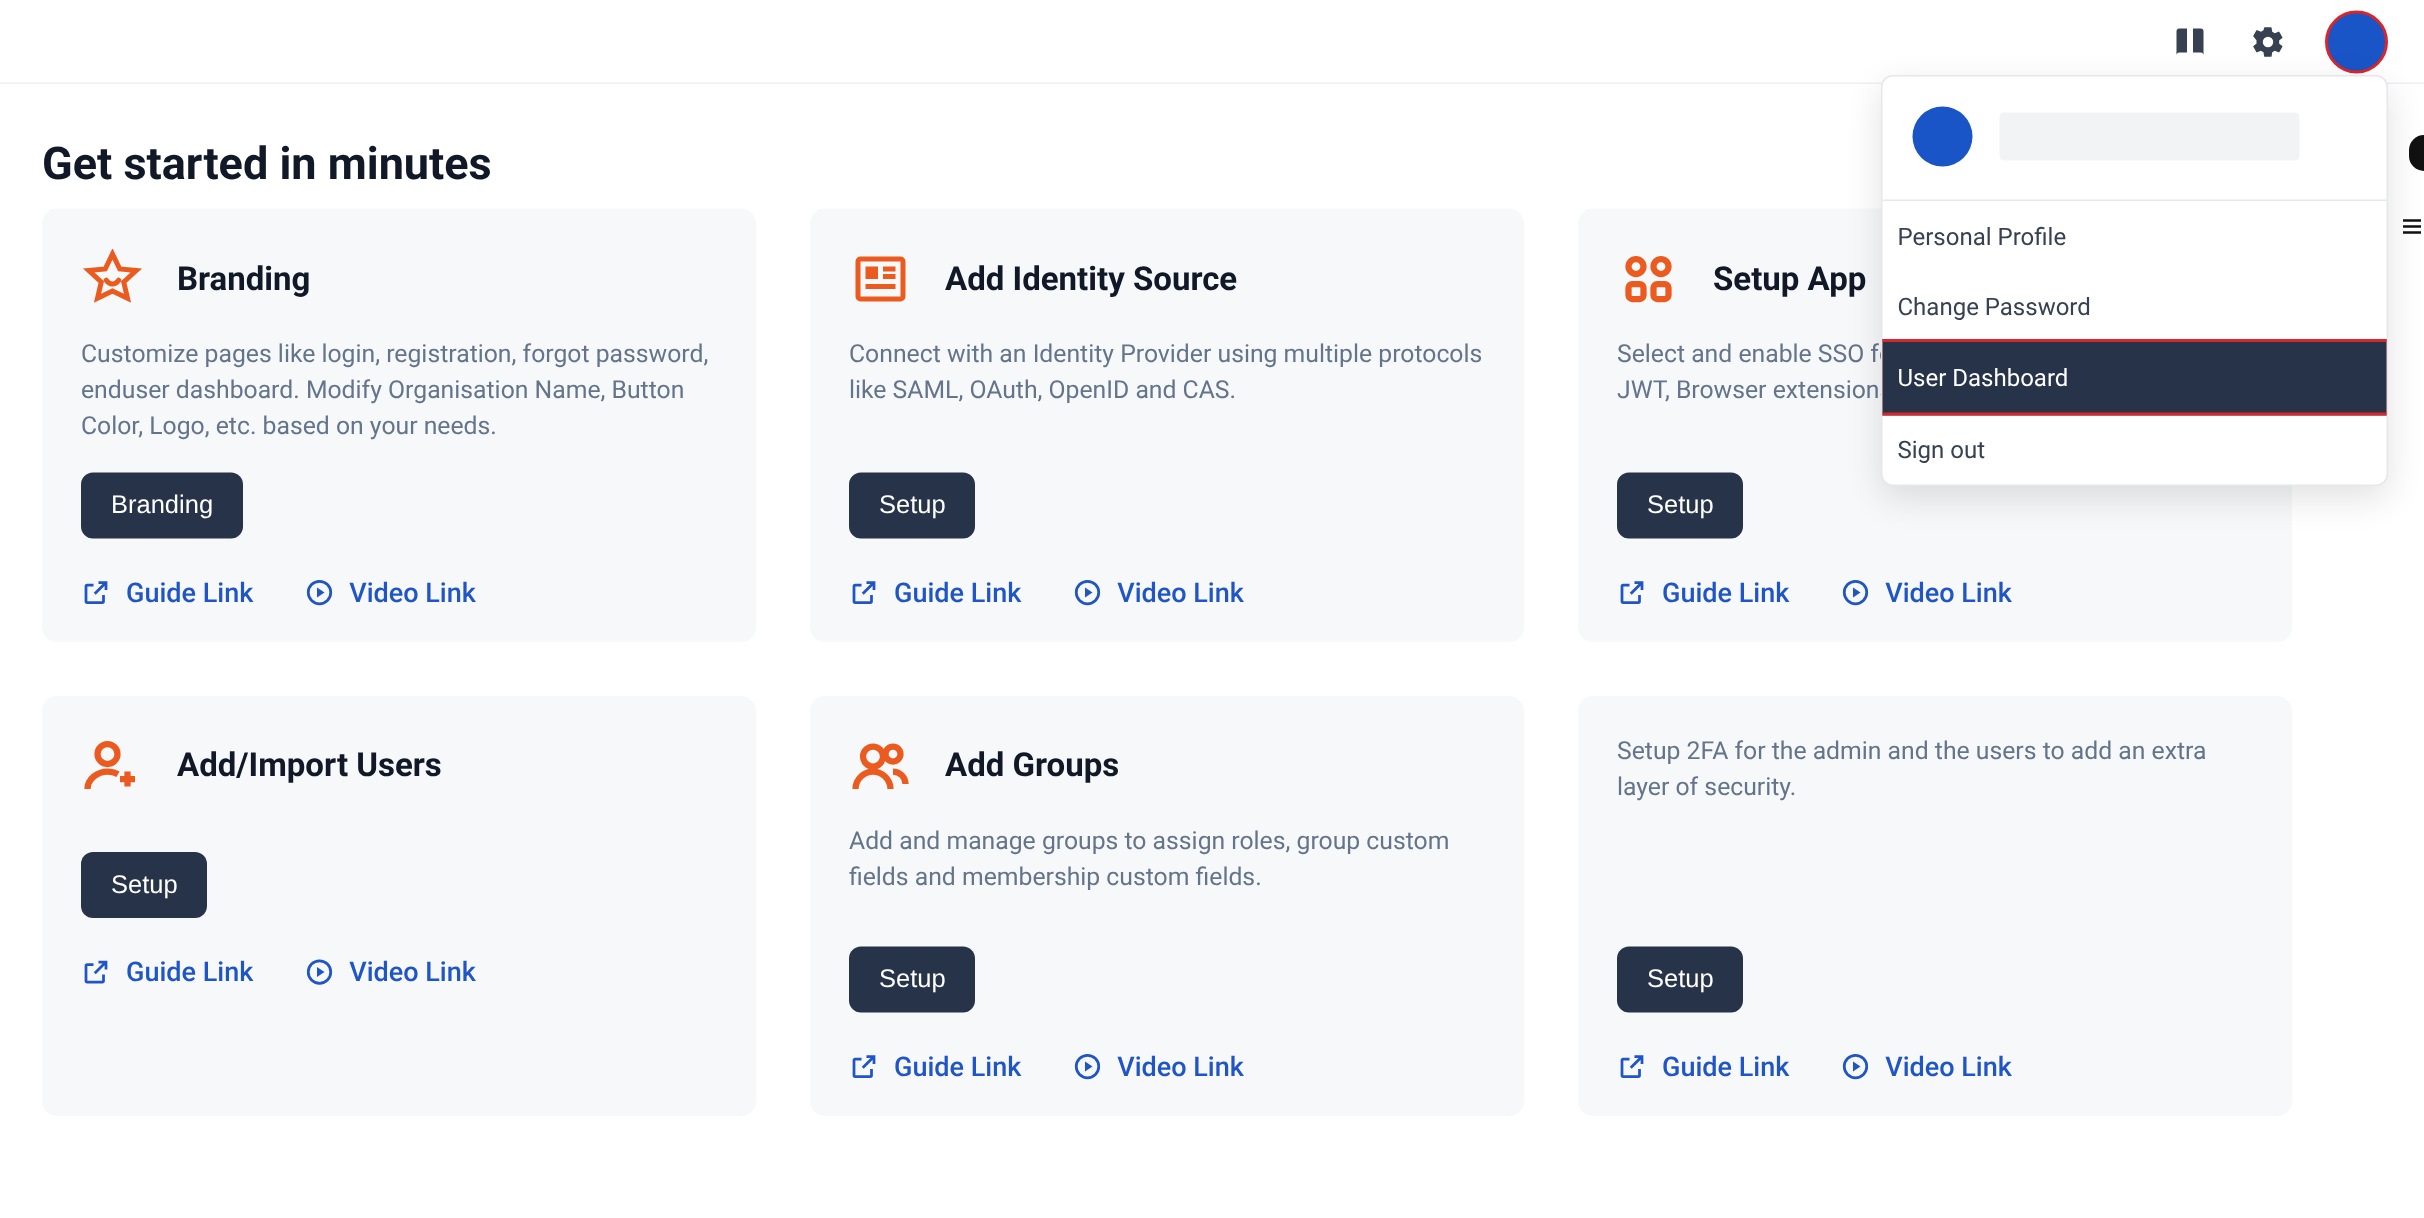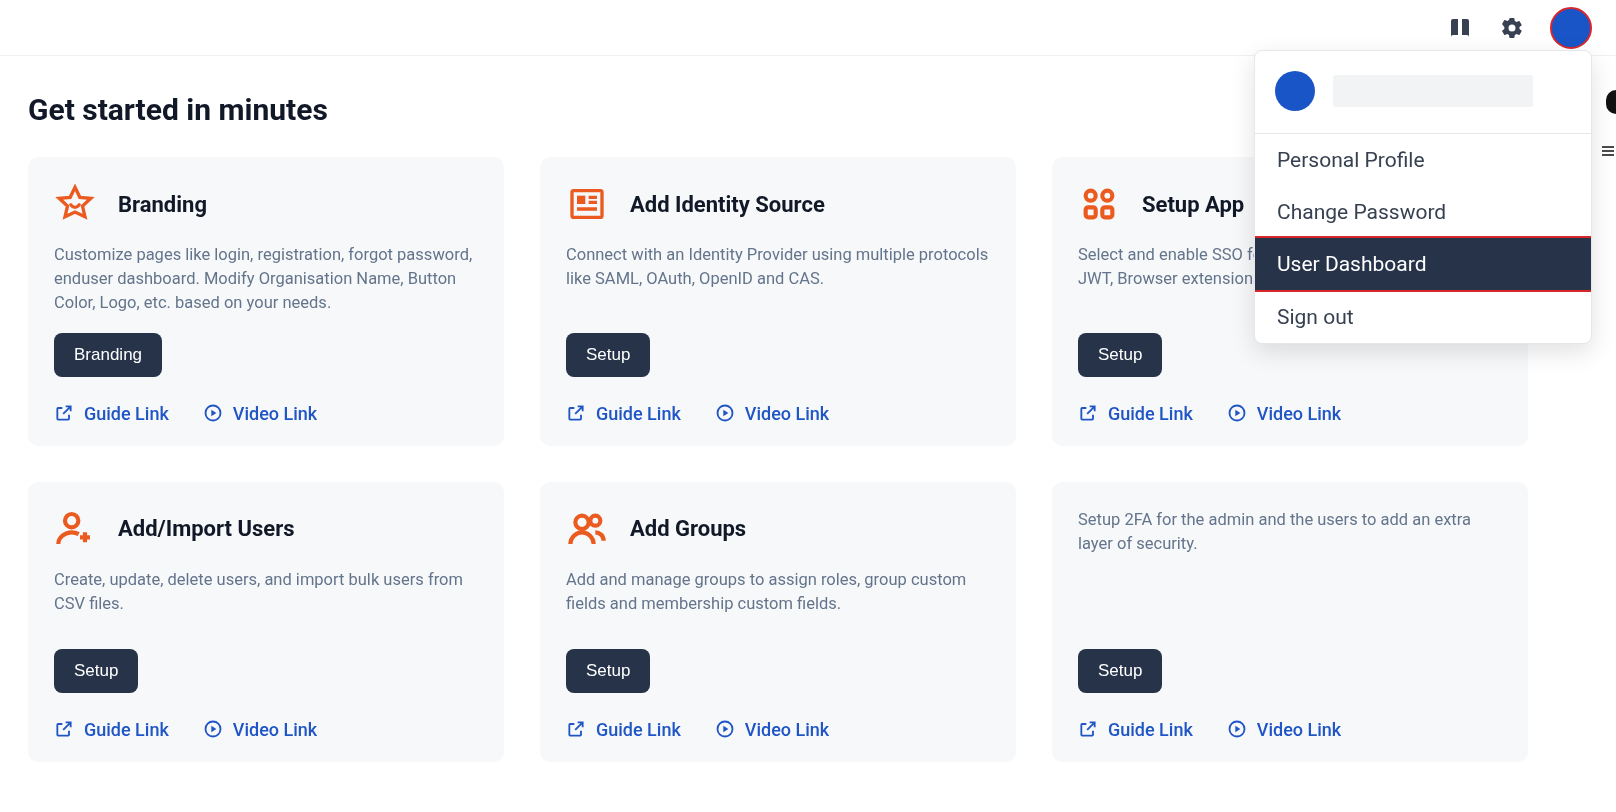--- a/index.html
+++ b/index.html
@@ -33,21 +33,21 @@
     border:2px solid #d9262b;
     cursor:pointer;
   }
   .page {
     padding: 36px 28px;
   }
   .page-title {
     font-size: 30px;
     font-weight: 700;
     color:#111827;
-    margin-bottom: 30px;
+    margin-bottom: 12px;
   }
   .grid {
     display:grid;
     grid-template-columns: repeat(3, 1fr);
     gap: 36px;
     max-width: 1500px;
   }
   .card {
     background:#f6f8fa;
     border-radius:10px;
@@ -129,22 +129,22 @@
   .dd-avatar {
     width:40px; height:40px; border-radius:50%;
     background:#1955c6;
   }
   .dd-name {
     width:200px; height:32px;
     background:#f1f3f5;
     border-radius:3px;
   }
   .dd-item {
-    padding:14px 22px;
-    font-size:21px;
+    padding:14px 10px;
+    font-size:16px;
     color:#374151;
     cursor:pointer;
   }
   .dd-item.active {
     background:#263349;
     color:#fff;
     border:2px solid #d9262b;
     margin:-2px;
     position:relative;
   }
@@ -282,21 +282,20 @@
       <div class="card-header">
         <div class="card-icon">
           <svg viewBox="0 0 24 24" width="40" height="40" fill="none" stroke="currentColor" stroke-width="2.5">
               <circle cx="10" cy="7" r="4"></circle>
               <path d="M2 21c0-4 4-7 8-7 1.5 0 3 .4 4.2 1.1"></path>
               <path d="M18 14v6M15 17h6"></path>
             </svg>
         </div>
         <div class="card-title">Add/Import Users</div>
       </div>
-      <div class="card-desc">Create, update, delete users, and import bulk users from CSV files.</div>
       <button class="card-btn">Setup</button>
       <div class="card-links">
         <a class="card-link">
           <svg viewBox="0 0 24 24" fill="none" stroke="currentColor" stroke-width="2.2">
               <path d="M14 4h6v6M20 4l-9 9M18 14v5a1 1 0 0 1-1 1H5a1 1 0 0 1-1-1V7a1 1 0 0 1 1-1h5"></path>
             </svg>
           <span>Guide Link</span>
         </a>
         <a class="card-link">
           <svg viewBox="0 0 24 24" fill="none" stroke="currentColor" stroke-width="2.2">

